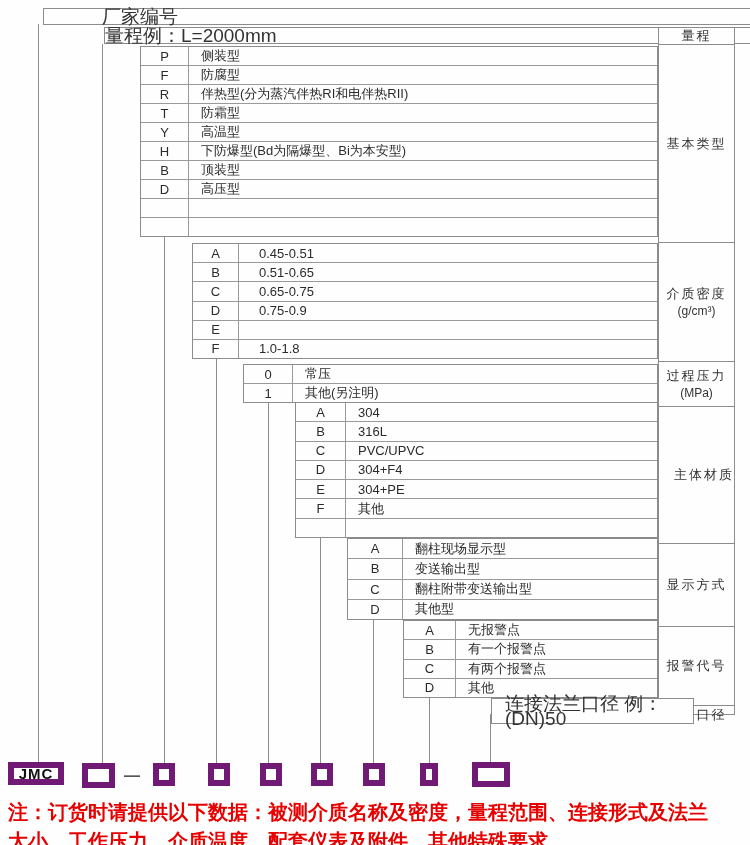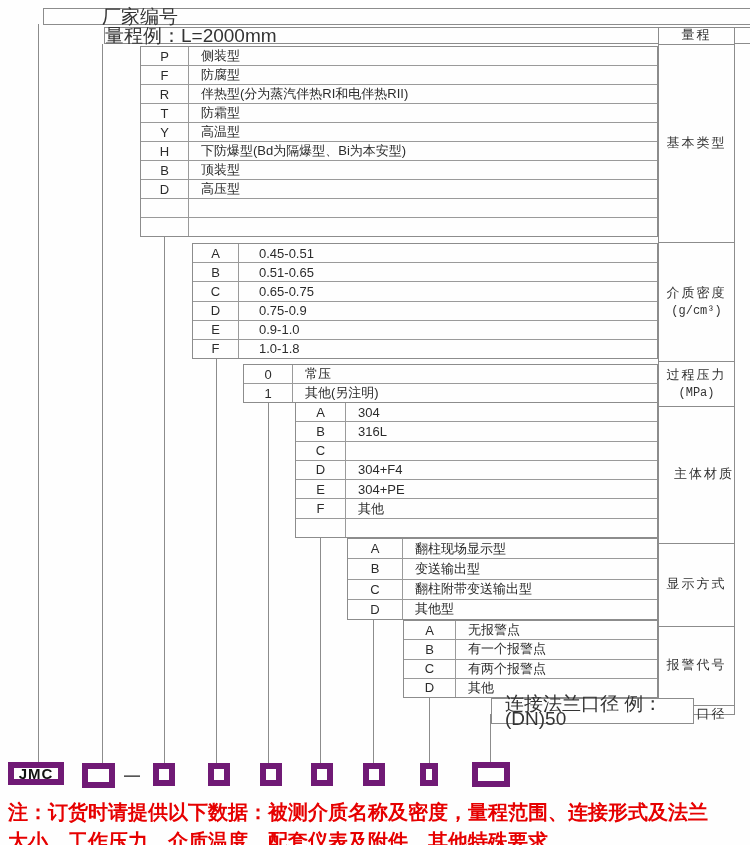--- a/index.html
+++ b/index.html
@@ -24,21 +24,21 @@
   .tbl-density .tcode{width:45px;}
   .tbl-density .tdesc{padding-left:20px;}
   .tbl-pressure .tcode{width:48px;}
   .tbl-material .tcode{width:49px;}
   .tbl-display .tcode{width:54px;}
   .tbl-alarm .tcode{width:51px;}
 
   
   .labelcol{display:flex;flex-direction:column;border:1px solid #8c8c8c;background:#fefefe;}
   .lsec{display:flex;flex-direction:column;align-items:center;justify-content:center;border-bottom:1px solid #8c8c8c;
-        font-family:Liberation Mono, monospace;font-size:13px;letter-spacing:2px;color:#333;line-height:1.35;}
+        font-family:Liberation Sans, sans-serif;font-size:13px;letter-spacing:2px;color:#333;line-height:1.35;}
   .lsec:last-child{border-bottom:none;}
   .lsub{letter-spacing:0;font-size:12px;}
 
   
   .vline{position:absolute;width:1px;background:#8c8c8c;}
 
   
   .codebox{border:6px solid #701a75;background:#fefefe;}
   .jmc{display:flex;align-items:center;justify-content:center;font-weight:bold;font-size:15px;letter-spacing:1px;color:#111;}
   .dash{display:flex;align-items:center;justify-content:center;font-size:16px;font-weight:bold;color:#555;}
@@ -143,21 +143,20 @@
       <div class="trow">
         <div class="tcode">C</div>
         <div class="tdesc">0.65-0.75</div>
       </div>
       <div class="trow">
         <div class="tcode">D</div>
         <div class="tdesc">0.75-0.9</div>
       </div>
       <div class="trow">
         <div class="tcode">E</div>
-        <div class="tdesc">0.9-1.0</div>
       </div>
       <div class="trow">
         <div class="tcode">F</div>
         <div class="tdesc">1.0-1.8</div>
       </div>
     </div>
 
   <div class="abs tbl tbl-pressure" style="left:243px;top:364px;width:415px;height:39px;">
       <div class="trow">
         <div class="tcode">0</div>
@@ -173,20 +172,21 @@
       <div class="trow">
         <div class="tcode">A</div>
         <div class="tdesc">304</div>
       </div>
       <div class="trow">
         <div class="tcode">B</div>
         <div class="tdesc">316L</div>
       </div>
       <div class="trow">
         <div class="tcode">C</div>
+        <div class="tdesc">PVC/UPVC</div>
       </div>
       <div class="trow">
         <div class="tcode">D</div>
         <div class="tdesc">304+F4</div>
       </div>
       <div class="trow">
         <div class="tcode">E</div>
         <div class="tdesc">304+PE</div>
       </div>
       <div class="trow">

